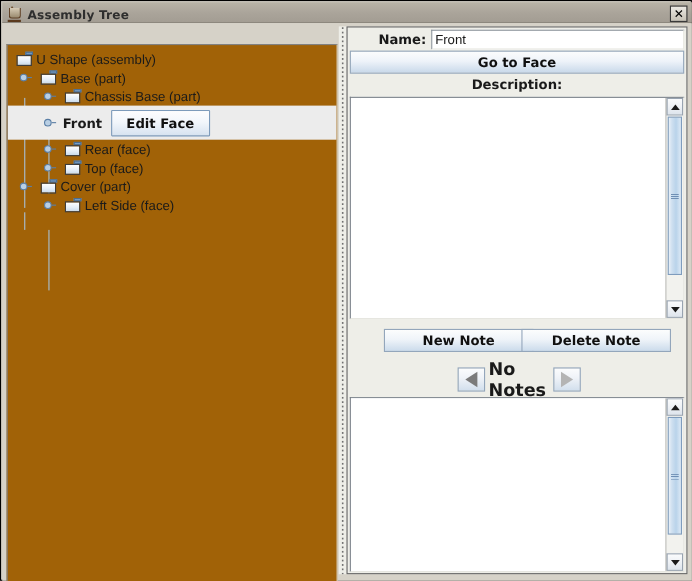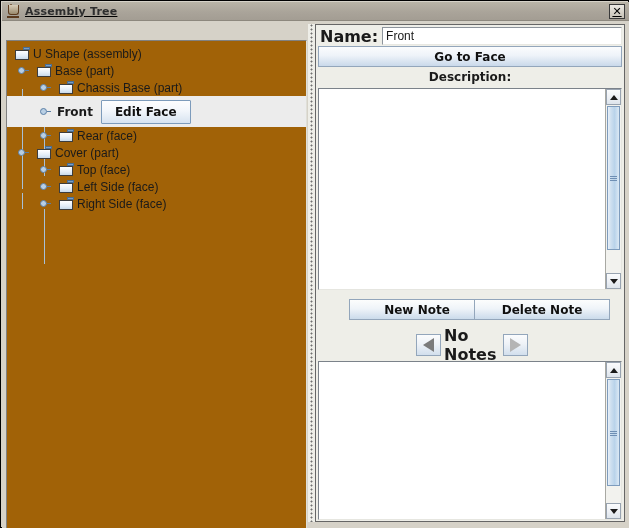--- a/index.html
+++ b/index.html
@@ -27,23 +27,22 @@
   }
 
   #titlebar {
     position: absolute;
     left: 1px; top: 1px;
     width: 627px;
     height: 19px;
     background: linear-gradient(to bottom, #b9b4a7 0%, #aaa49a 55%, #a39d93 100%);
     border-bottom: 1px solid #8d887e;
     display: flex;
-    align-items: center;
-    box-sizing: border-box;
-    text-decoration: underline;
+    align-items: flex-end;
+    box-sizing: border-box;
   }
   #title-icon {
     width: 14px; height: 14px;
     margin-left: 4px;
     margin-right: 5px;
     position: relative;
     flex: 0 0 auto;
   }
   #title-text {
     font-family: "DejaVu Sans", sans-serif;
@@ -239,26 +238,27 @@
     position: absolute;
     left: 2px; top: 2px;
     width: 304px;
     height: 18px;
     display: flex;
     align-items: stretch;
     background: #eeeee8;
   }
   .name-label {
     font-family: "DejaVu Sans", sans-serif;
-    font-size: 16px;
+    font-size: 12px;
     font-weight: bold;
     color: #1a1a1a;
     display: flex;
     align-items: center;
     padding: 0 4px 0 2px;
+    margin-left: 24px;
   }
   .name-field {
     flex: 1 1 auto;
     background: #ffffff;
     border-top: 1px solid #8d949c;
     border-left: 1px solid #8d949c;
     border-right: 1px solid #e8e8e2;
     border-bottom: 1px solid #e8e8e2;
     display: flex;
     align-items: center;
@@ -554,20 +554,34 @@
           </div>
           <div class="indent" style="width:8px"></div>
           <div class="folder-icon">
             <div class="tab"></div>
               <div class="body"></div>
           </div>
           <span class="tree-label">Rear (face)</span>
         </div>
 
         <div class="tree-row">
+          <div class="indent" style="width:31px"></div>
+          <div class="handle">
+            <div class="circle"></div>
+              <div class="dash"></div>
+          </div>
+          <div class="indent" style="width:8px"></div>
+          <div class="folder-icon">
+            <div class="tab"></div>
+              <div class="body"></div>
+          </div>
+          <span class="tree-label">Top (face)</span>
+        </div>
+
+        <div class="tree-row">
           <div class="indent" style="width:9px"></div>
           <div class="handle">
             <div class="circle"></div>
               <div class="dash"></div>
           </div>
           <div class="indent" style="width:8px"></div>
           <div class="folder-icon">
             <div class="tab"></div>
               <div class="body"></div>
           </div>
@@ -578,50 +592,23 @@
           <div class="indent" style="width:31px"></div>
           <div class="handle">
             <div class="circle"></div>
               <div class="dash"></div>
           </div>
           <div class="indent" style="width:8px"></div>
           <div class="folder-icon">
             <div class="tab"></div>
               <div class="body"></div>
           </div>
-          <span class="tree-label">Top (face)</span>
-        </div>
-
-        <div class="tree-row">
-          <div class="indent" style="width:31px"></div>
-          <div class="handle">
-            <div class="circle"></div>
-              <div class="dash"></div>
-          </div>
-          <div class="indent" style="width:8px"></div>
-          <div class="folder-icon">
-            <div class="tab"></div>
-              <div class="body"></div>
-          </div>
           <span class="tree-label">Left Side (face)</span>
         </div>
 
-        <div class="tree-row">
-          <div class="indent" style="width:31px"></div>
-          <div class="handle">
-            <div class="circle"></div>
-              <div class="dash"></div>
-          </div>
-          <div class="indent" style="width:8px"></div>
-          <div class="folder-icon">
-            <div class="tab"></div>
-              <div class="body"></div>
-          </div>
-          <span class="tree-label">Right Side (face)</span>
-        </div>
 
       </div>
     </div>
 
     <div id="split-divider">
       <div class="dots"></div>
     </div>
 
     <div id="right-pane">
 

